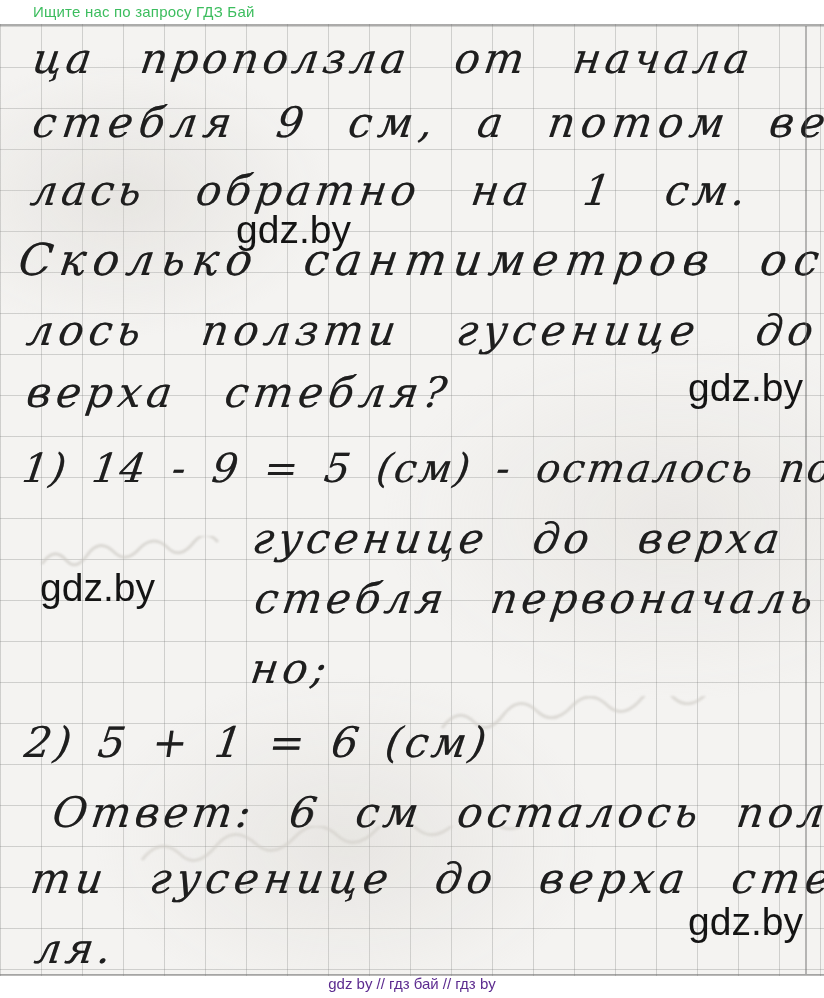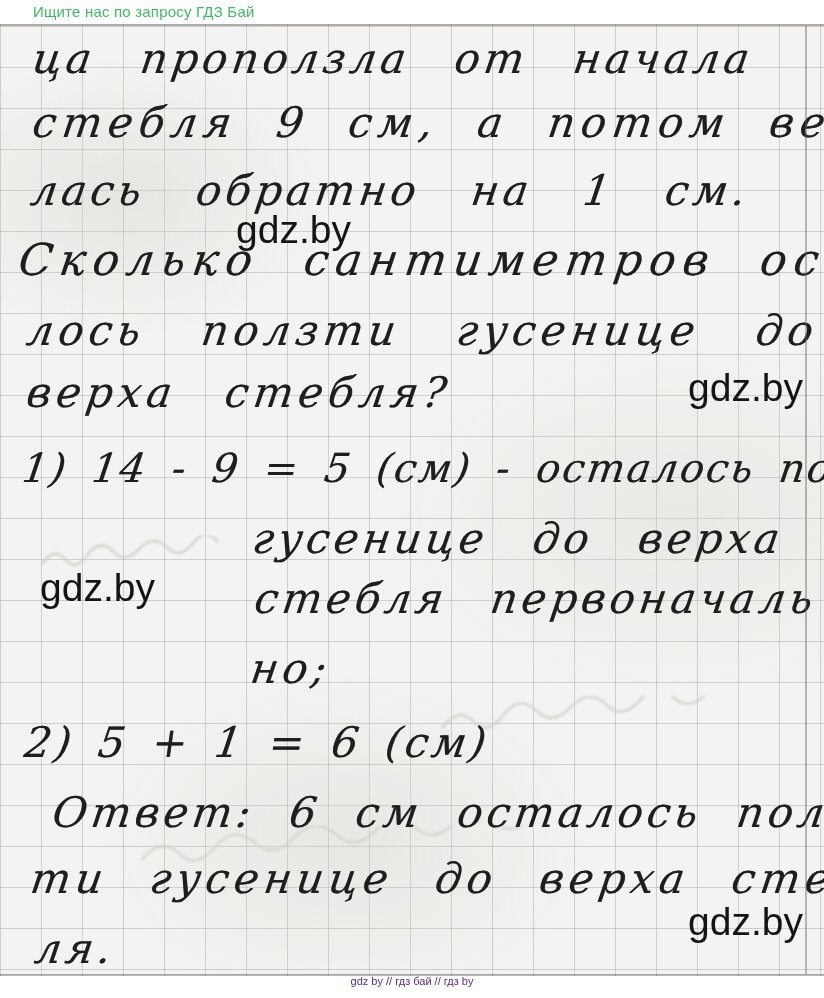--- a/index.html
+++ b/index.html
@@ -8,21 +8,21 @@
     background:#ffffff;font-family:"Liberation Sans",sans-serif;
   }
   
   .promo-header{
     position:absolute;top:3px;left:0;width:100%;text-align:left;
     font-size:15px;letter-spacing:.2px;color:#3cbd5e;margin-left:33px;
   }
   
   .promo-footer{
     position:absolute;top:975px;left:0;width:100%;text-align:center;
-    font-size:11px;color:#5c2b8f;
+    font-size:15px;color:#5c2b8f;
   }
   
   .scan{
     position:absolute;top:24px;left:0;width:824px;height:948px;
     background-color:#f4f3f1;
     background-image:
       radial-gradient(ellipse 300px 200px at 15% 18%, rgba(208,204,198,0.35), transparent 70%),
       radial-gradient(ellipse 420px 260px at 82% 52%, rgba(212,208,202,0.30), transparent 70%),
       radial-gradient(ellipse 360px 240px at 42% 86%, rgba(208,204,198,0.32), transparent 70%),
       repeating-linear-gradient(to right,  rgba(122,122,122,0.30) 0 1px, transparent 1px 41px),

